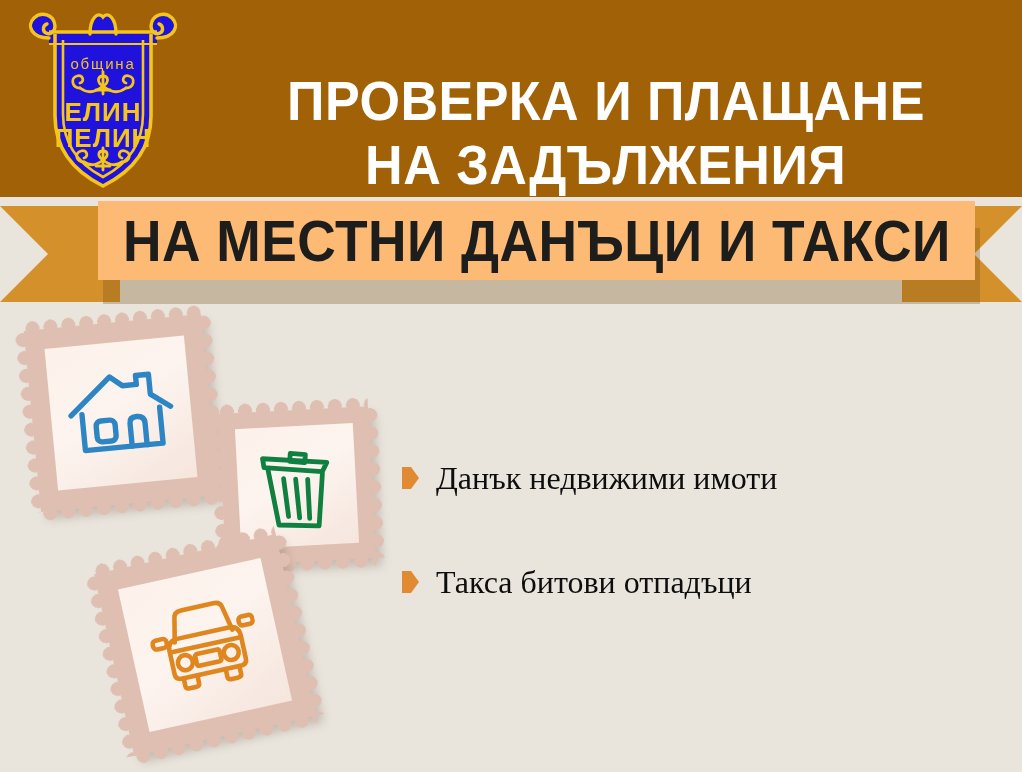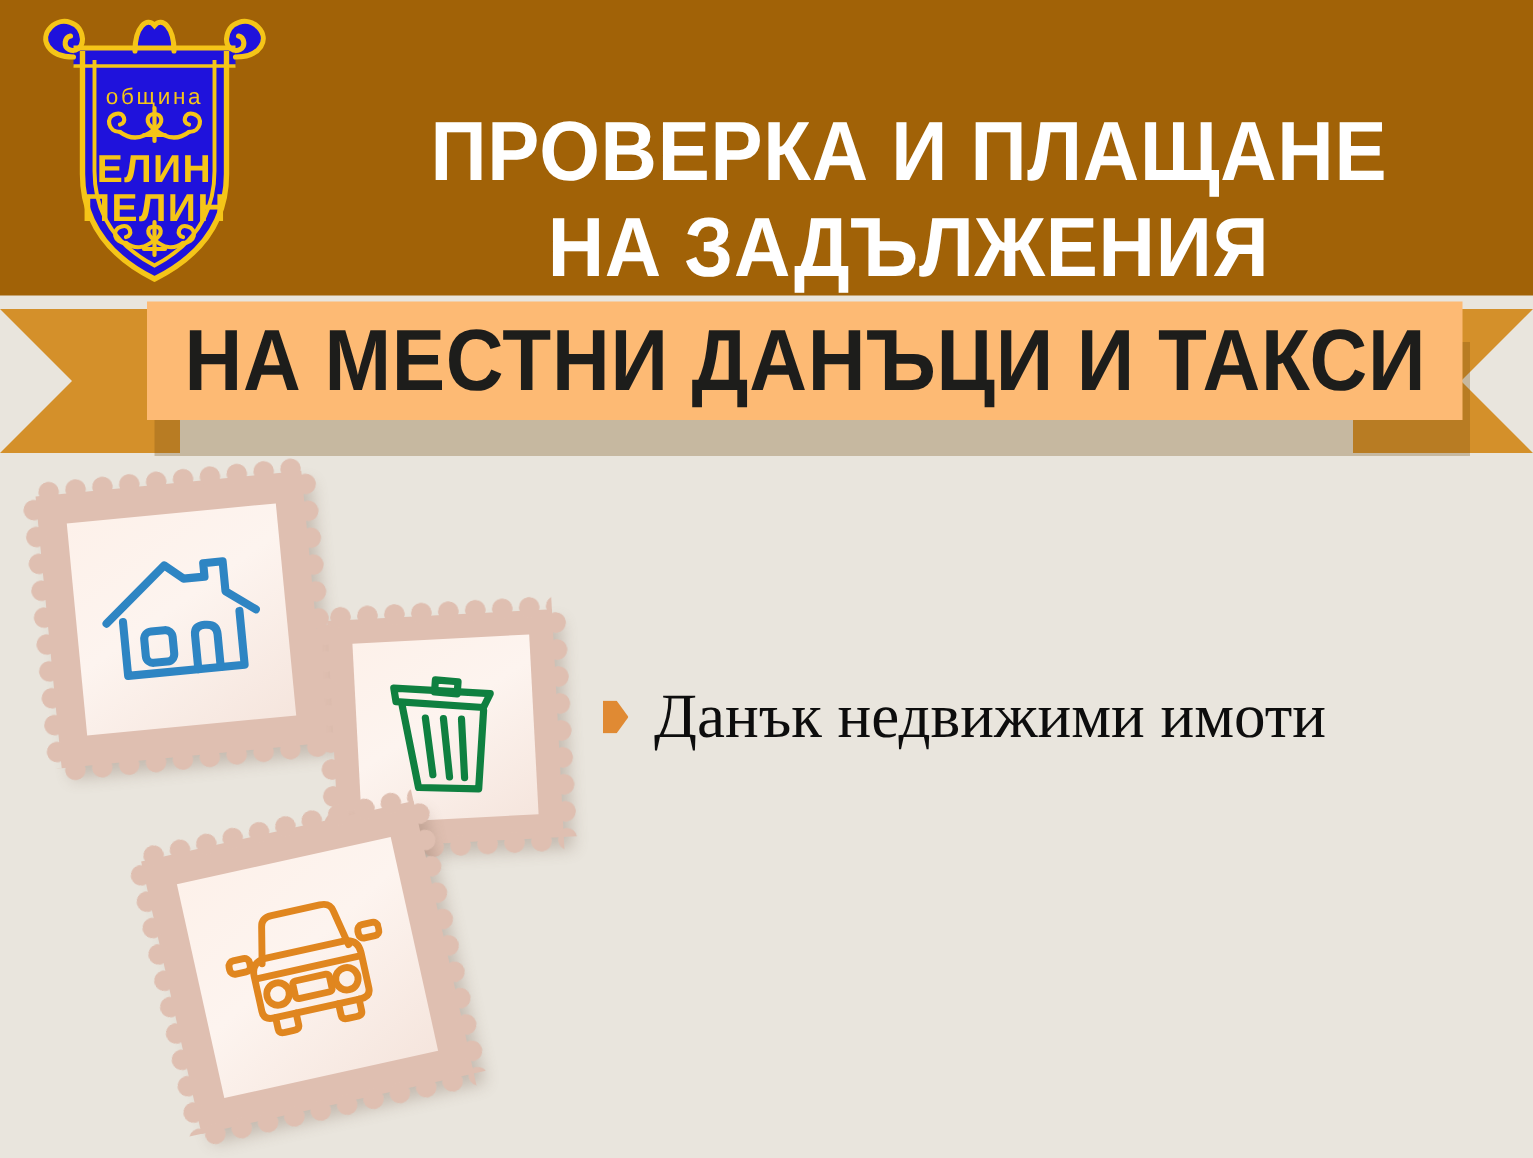--- a/index.html
+++ b/index.html
@@ -185,21 +185,21 @@
   .bullet-marker {
     flex: 0 0 auto;
     width: 17px;
     height: 22px;
     margin-right: 17px;
     background: #e08a33;
     clip-path: polygon(0 0, 9px 0, 17px 11px, 9px 22px, 0 22px);
   }
   .bullet-label {
     font-family: "Liberation Serif", "DejaVu Serif", serif;
-    font-size: 42px;
+    font-size: 32px;
     color: #0d0d0d;
     white-space: nowrap;
     line-height: 1;
   }
 </style>
 </head>
 <body>
 
 <div class="header">
 
@@ -312,13 +312,17 @@
       </g>
     </svg>
   </div>
 </div>
 
 <div class="bullets">
   <div class="bullet-row">
     <span class="bullet-marker"></span>
     <span class="bullet-label">Данък недвижими имоти</span>
   </div>
+  <div class="bullet-row">
+    <span class="bullet-marker"></span>
+    <span class="bullet-label">Такса битови отпадъци</span>
+  </div>
 </div>
 
 </body></html>

